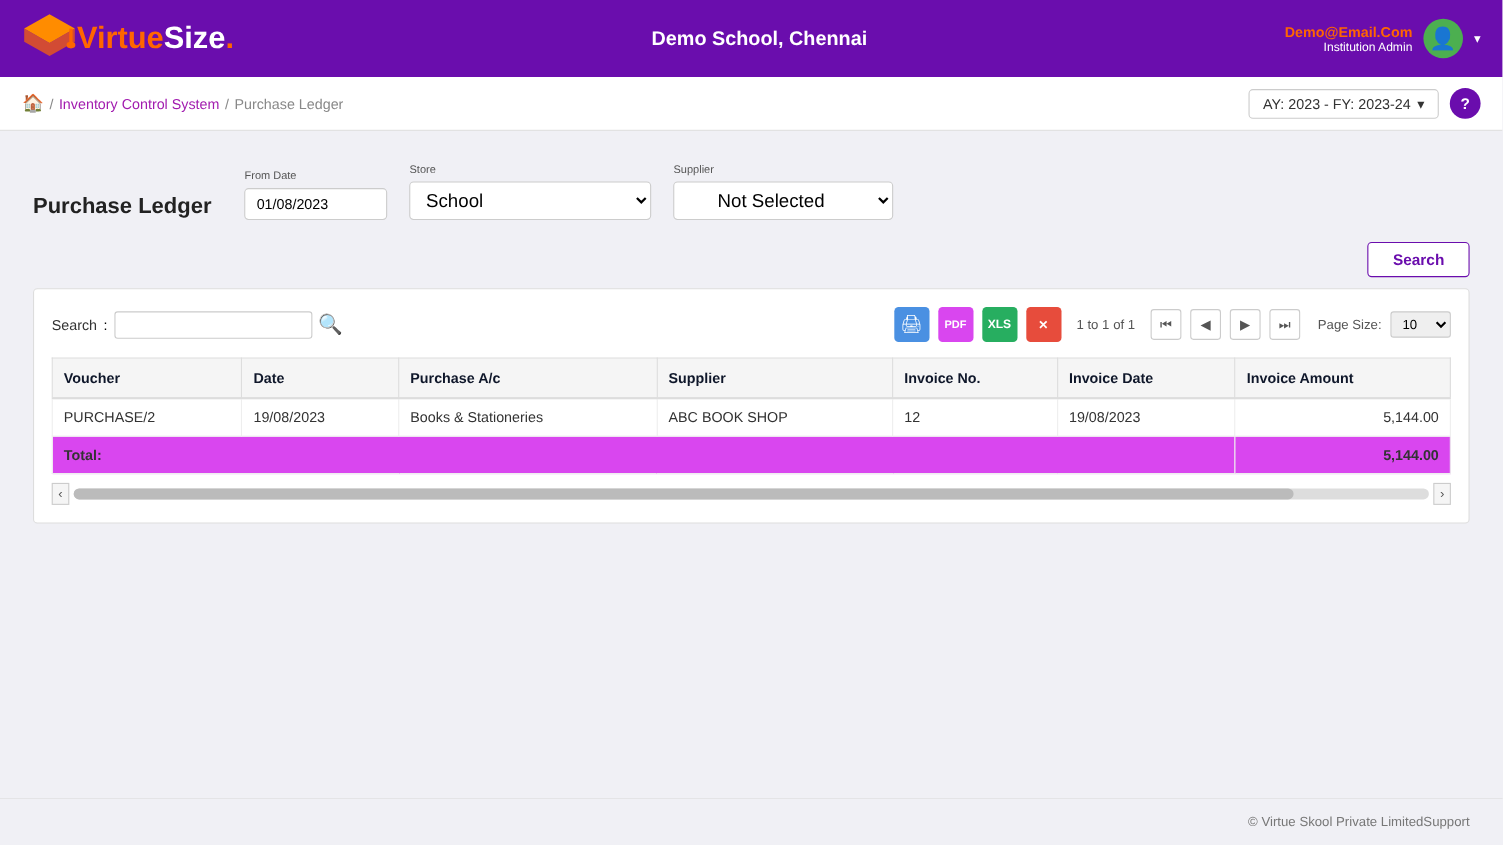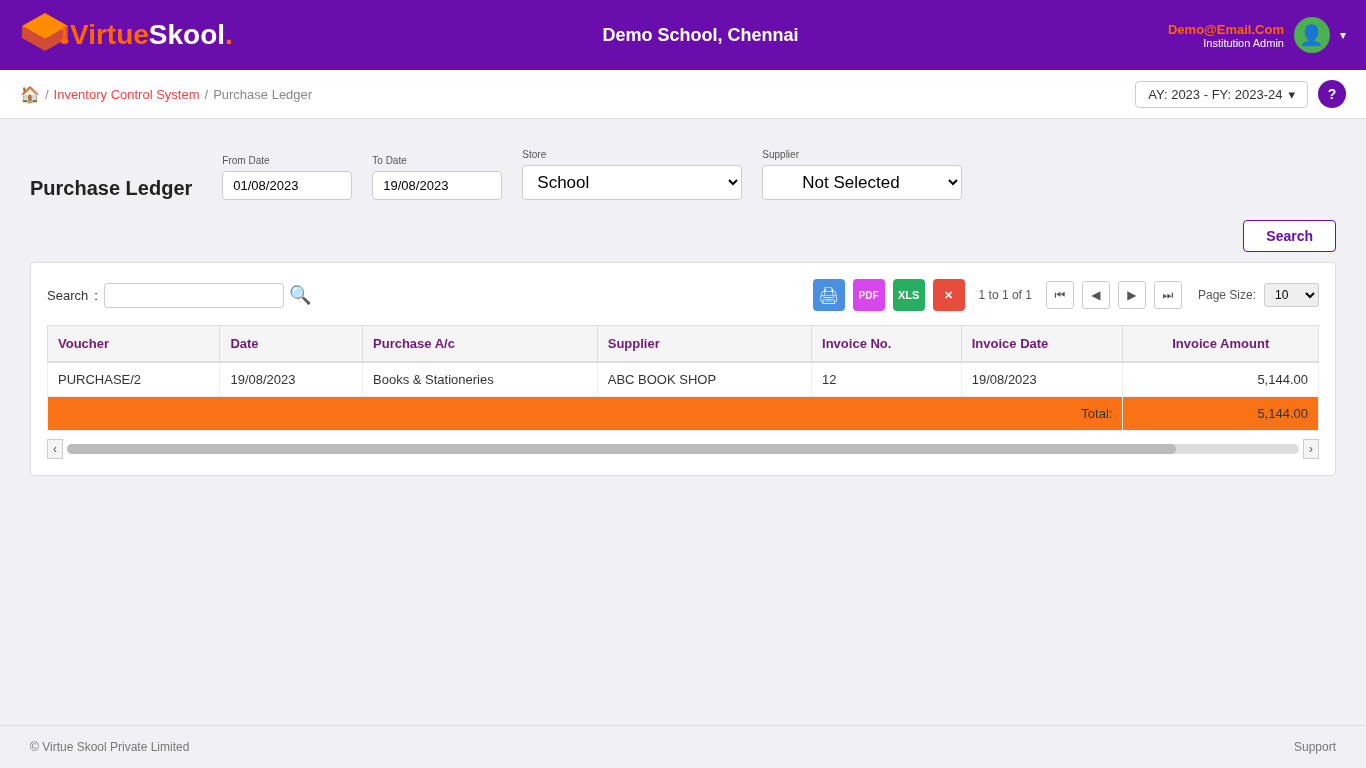--- a/index.html
+++ b/index.html
@@ -73,21 +73,21 @@
       border-bottom: 1px solid #ddd;
     }
     .breadcrumb {
       display: flex;
       align-items: center;
       gap: 5px;
       font-size: 13px;
       color: #555;
     }
     .breadcrumb a {
-      color: #ef4444;
+      color: #a21caf;
       text-decoration: none;
     }
     .breadcrumb span { color: #888; }
     .home-icon { color: #6a0dad; font-size: 16px; }
     .fy-selector {
       border: 1px solid #ccc;
       border-radius: 4px;
       padding: 5px 12px;
       font-size: 13px;
       color: #333;
@@ -266,34 +266,33 @@
       font-size: 13px;
     }
     thead tr {
       background: #f5f5f5;
       border-bottom: 2px solid #ddd;
     }
     th {
       padding: 10px 10px;
       text-align: left;
       font-weight: bold;
-      color: #701a75;
+      color: #0f172a;
       border: 1px solid #ddd;
     }
-    th:last-child { text-align: center; }
+    th:last-child { text-align: left; }
     td {
       padding: 9px 10px;
       border: 1px solid #eee;
       color: #333;
     }
     td:last-child { text-align: right; }
     tr.total-row td {
-      font-weight: normal;
-      background: #f97316;
-      text-align: right;
+      font-weight: bold;
+      background: #d946ef;
     }
 
     
     .scrollbar-row {
       margin-top: 8px;
       display: flex;
       align-items: center;
       gap: 4px;
     }
     .scroll-arrow {
@@ -316,21 +315,21 @@
       width: 90%;
       background: #bbb;
       border-radius: 5px;
     }
 
     
     .footer {
       background: #f0f0f5;
       padding: 14px 30px;
       display: flex;
-      justify-content: space-between;
+      justify-content: flex-end;
       font-size: 12px;
       color: #777;
       border-top: 1px solid #ddd;
       position: fixed;
       bottom: 0;
       left: 0;
       right: 0;
     }
   </style>
 </head>
@@ -339,21 +338,21 @@
 <div class="header">
   <div class="logo">
 
     <svg width="50" height="55" viewBox="0 0 50 55" style="margin-right:0px">
       <polygon points="25,5 48,18 25,31 2,18" fill="#ff8c00"></polygon>
       <polygon points="25,31 48,18 48,30 25,43 2,30 2,18" fill="#ff6600" opacity="0.7"></polygon>
       <rect x="43" y="18" width="3" height="14" fill="#ff6600"></rect>
       <ellipse cx="44.5" cy="33" rx="4" ry="3" fill="#ff6600"></ellipse>
     </svg>
     <span class="logo-text">
-      <span class="logo-virtue">Virtue</span><span class="logo-skool">Skool</span><span class="logo-dot">.</span>
+      <span class="logo-virtue">Virtue</span><span class="logo-skool">Size</span><span class="logo-dot">.</span>
     </span>
   </div>
   <div class="header-center">Demo School, Chennai</div>
   <div class="header-right">
     <div class="header-user-info">
       <div class="header-email">Demo@Email.Com</div>
       <div class="header-role">Institution Admin</div>
     </div>
     <div class="avatar">👤</div>
     <span class="dropdown-arrow">▾</span>
@@ -378,24 +377,20 @@
 </div>
 
 <div class="main-content">
 
   <div style="display:flex; align-items:flex-end; justify-content:space-between; margin-bottom:20px;">
     <div style="display:flex; align-items:flex-end; gap:20px;">
       <div class="page-title">Purchase Ledger</div>
       <div class="filter-group">
         <label class="filter-label">From Date</label>
         <input type="text" class="filter-input" value="01/08/2023" style="">
-      </div>
-      <div class="filter-group">
-        <label class="filter-label">To Date</label>
-        <input type="text" class="filter-input" value="19/08/2023" style="">
       </div>
       <div class="filter-group">
         <label class="filter-label">Store</label>
         <select class="filter-select">
           <option>School</option>
           <option>Library</option>
           <option>Lab</option>
         </select>
       </div>
       <div class="filter-group">

